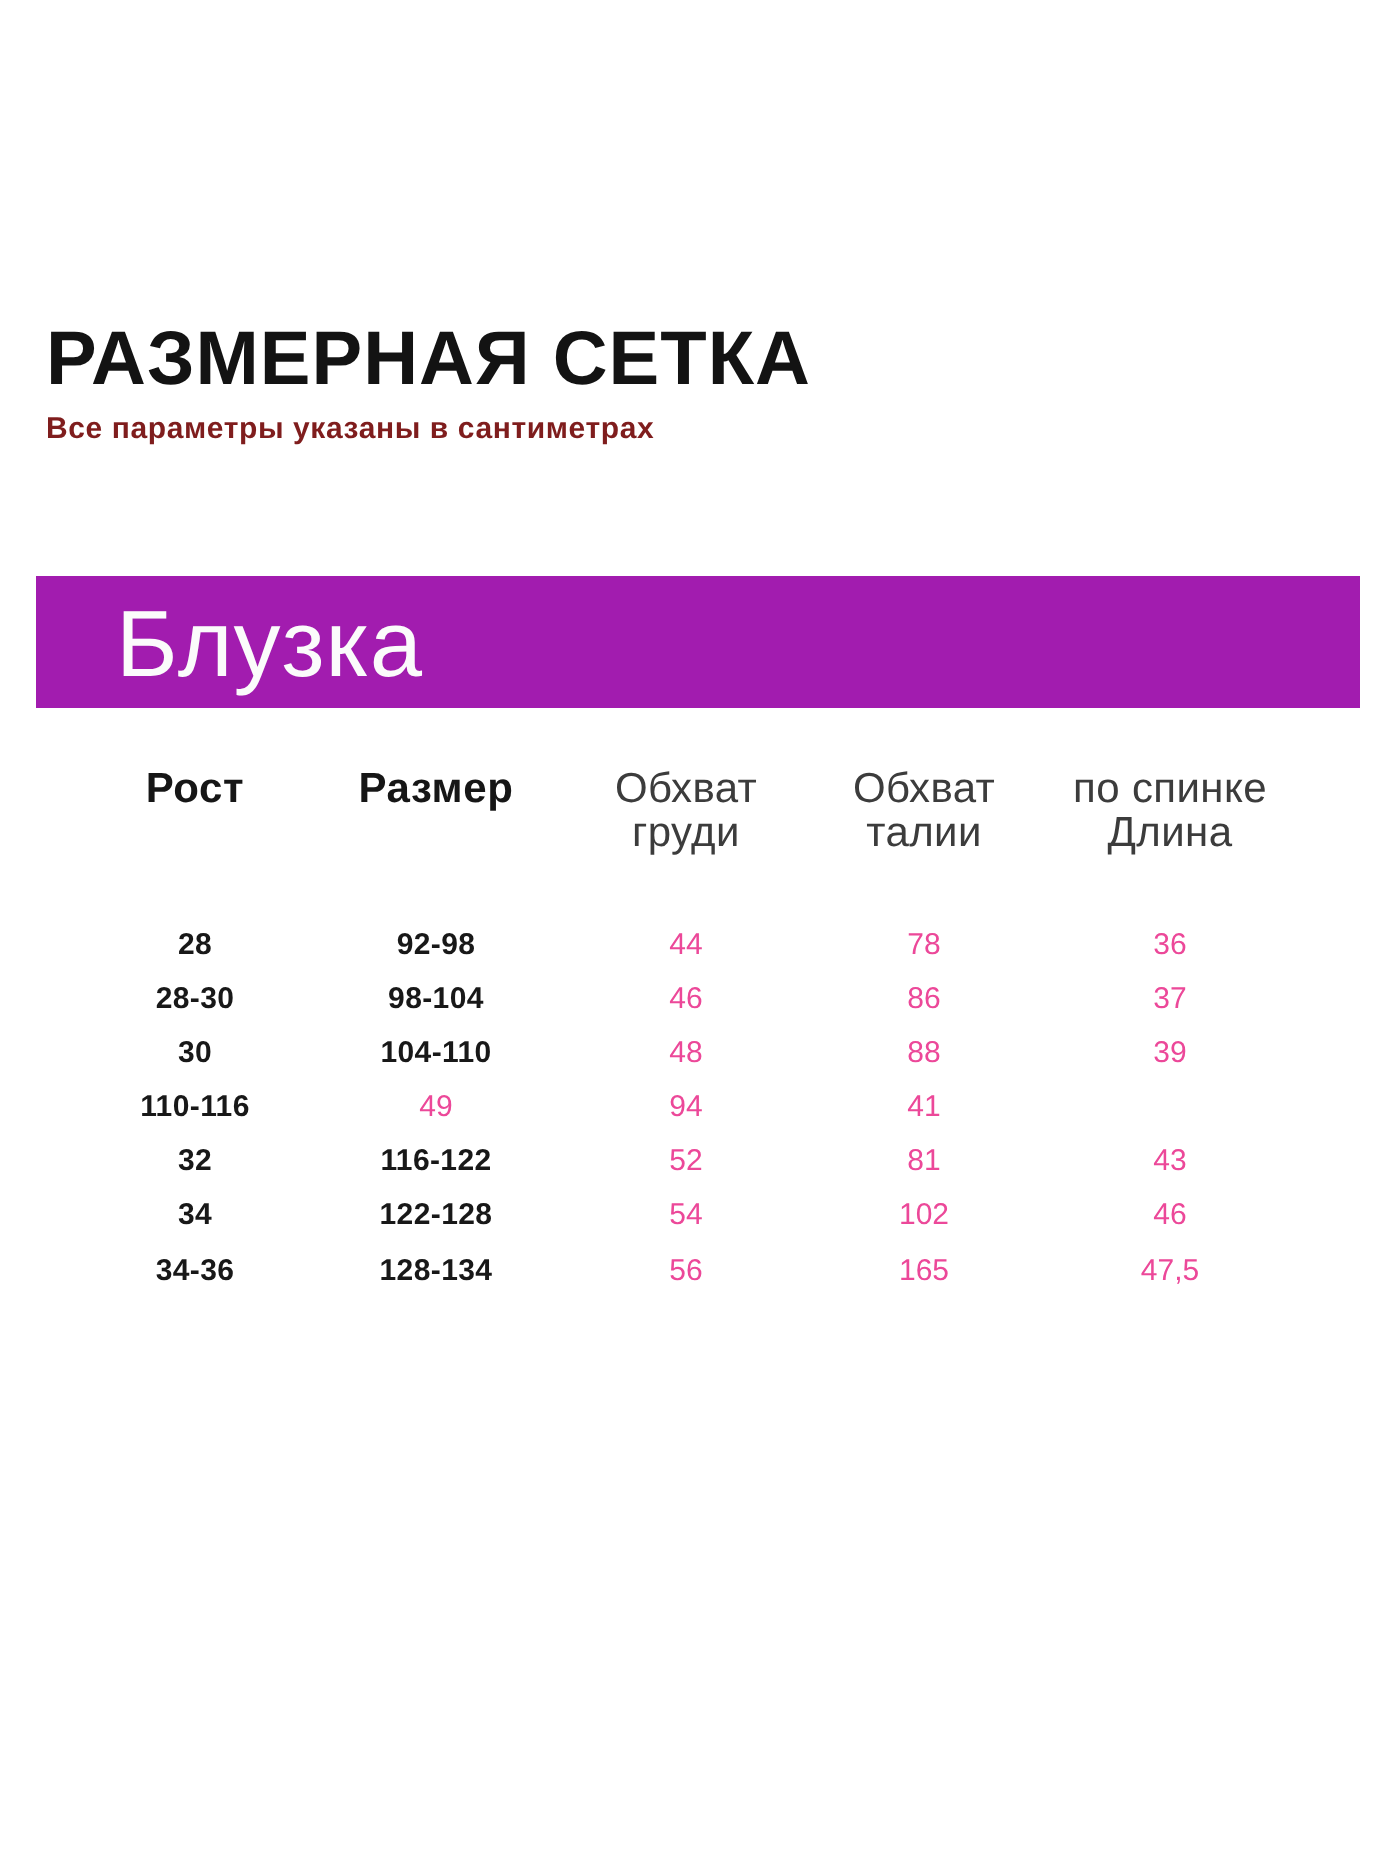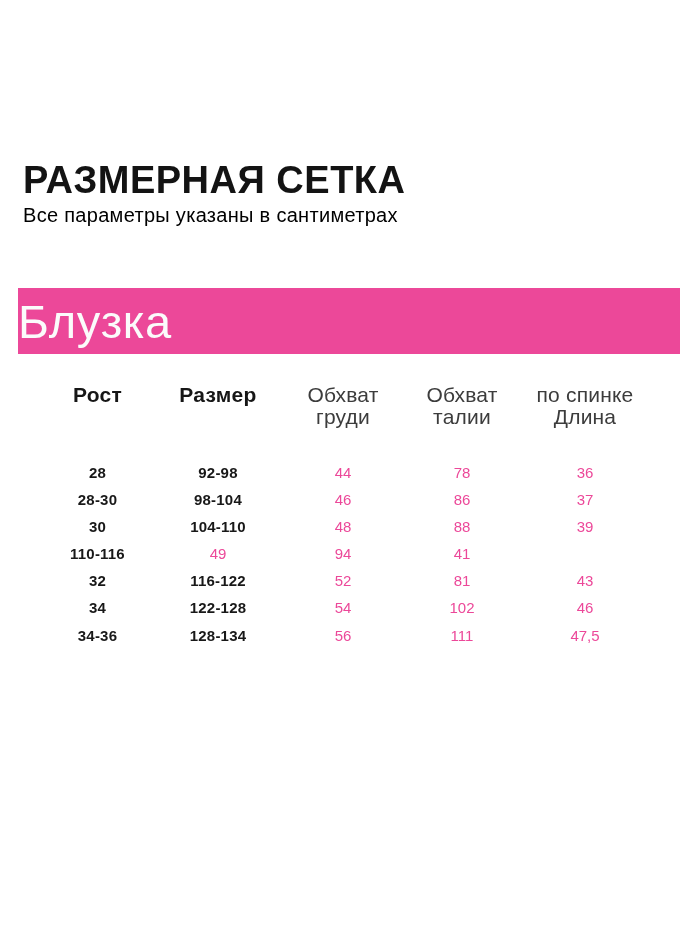--- a/index.html
+++ b/index.html
@@ -23,37 +23,38 @@
     font-weight: 800;
     letter-spacing: 0.5px;
     color: #131313;
     white-space: nowrap;
   }
 
   .page-subtitle {
     position: absolute;
     left: 23px;
     top: 205px;
-    font-size: 20px;
+    font-size: 15px;
     line-height: 20px;
-    font-weight: 400;
+    font-weight: 700;
     letter-spacing: 0.3px;
-    color: #000000;
+    color: #7f1d1d;
     white-space: nowrap;
   }
 
   .category-banner {
     position: absolute;
     left: 18px;
     top: 288px;
     width: 662px;
     height: 66px;
-    background: #ec4899;
+    background: #a21caf;
     display: flex;
     align-items: center;
+    padding-left: 40px;
   }
 
   .category-banner .banner-label {
     font-size: 47px;
     font-weight: 300;
     letter-spacing: 0.5px;
     color: #fbfbfb;
     white-space: nowrap;
   }
 
@@ -189,18 +190,18 @@
       <div class="data-cell emph">122-128</div>
       <div class="data-cell light">54</div>
       <div class="data-cell light">102</div>
       <div class="data-cell light">46</div>
     </div>
 
     <div class="grid-row data-row">
       <div class="data-cell emph">34-36</div>
       <div class="data-cell emph">128-134</div>
       <div class="data-cell light">56</div>
-      <div class="data-cell light">111</div>
+      <div class="data-cell light">165</div>
       <div class="data-cell light">47,5</div>
     </div>
 
   </div>
 </div>
 
 </body></html>

